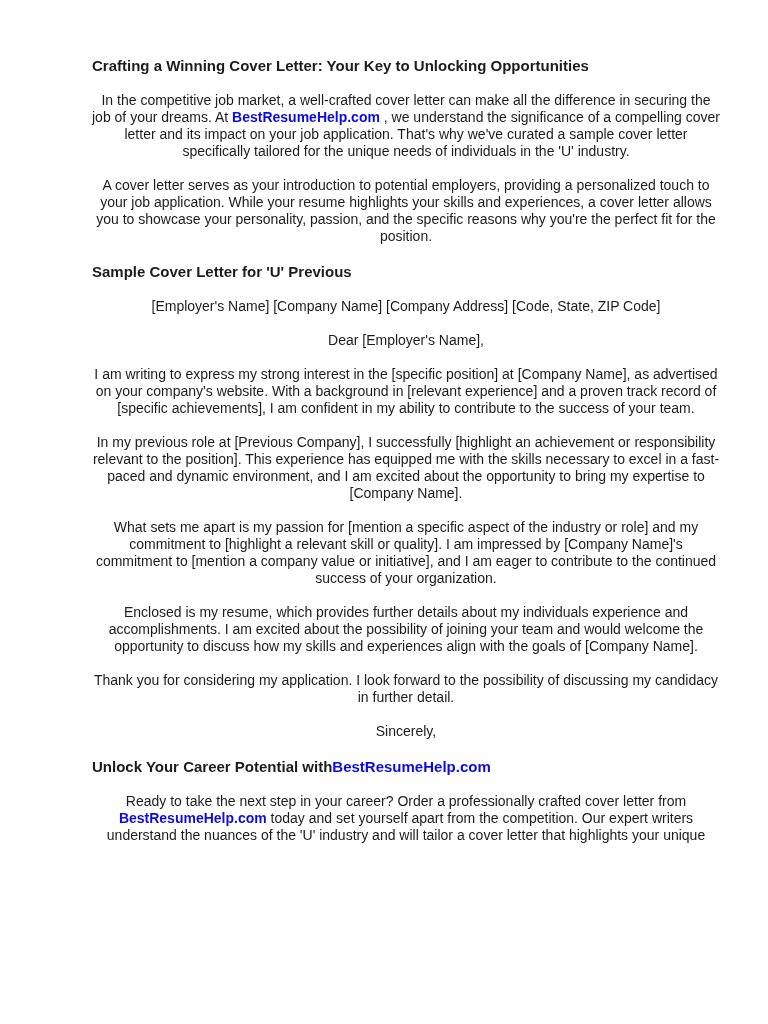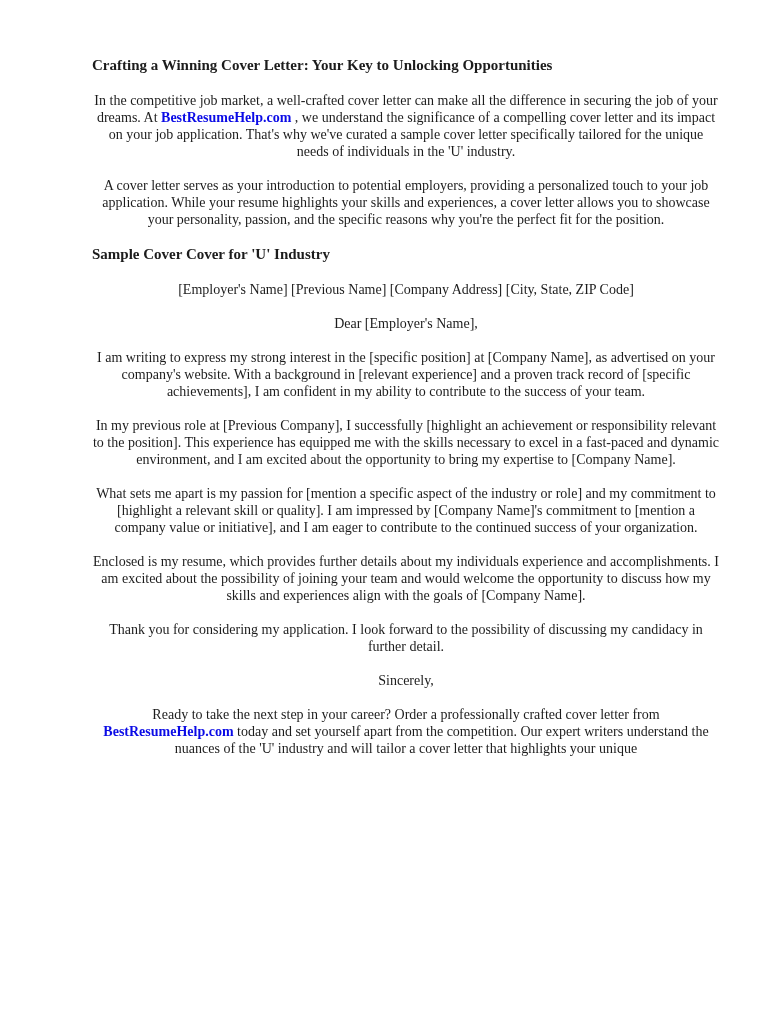--- a/index.html
+++ b/index.html
@@ -12,21 +12,21 @@
   }
   .page {
     box-sizing: border-box;
     width: 768px;
     height: 1024px;
     background: var(--page-bg, #ffffff);
     padding: 56px 48px 0 92px;
   }
   .doc {
     width: 628px;
-    font-family: Liberation Serif, serif;
+    font-family: Liberation Sans, sans-serif;
     font-size: 14px;
     line-height: 17px;
     color: var(--text-color, #1c1c1c);
   }
   .doc p.para {
     margin: 17px 0;
     text-align: center;
   }
   .doc .heading {
     font-size: 15px;
@@ -45,24 +45,25 @@
   }
 </style>
 </head>
 <body>
 
 <div class="page">
   <article class="doc">
       <h1 class="heading title"><span>Crafting a Winning Cover Letter: Your Key to Unlocking Opportunities</span></h1>
       <p class="para"><span>In the competitive job market, a well-crafted cover letter can make all the difference in securing the job of your dreams. At </span><a class="link">BestResumeHelp.com</a><span> , we understand the significance of a compelling cover letter and its impact on your job application. That's why we've curated a sample cover letter specifically tailored for the unique needs of individuals in the 'U' industry.</span></p>
       <p class="para"><span>A cover letter serves as your introduction to potential employers, providing a personalized touch to your job application. While your resume highlights your skills and experiences, a cover letter allows you to showcase your personality, passion, and the specific reasons why you're the perfect fit for the position.</span></p>
-      <h2 class="heading"><span>Sample Cover Cover for 'U' Industry</span></h2>
-      <p class="para"><span>[Employer's Name] [Previous Name] [Company Address] [City, State, ZIP Code]</span></p>
+      <h2 class="heading"><span>Sample Cover Letter for 'U' Previous</span></h2>
+      <p class="para"><span>[Employer's Name] [Company Name] [Company Address] [Code, State, ZIP Code]</span></p>
       <p class="para"><span>Dear [Employer's Name],</span></p>
       <p class="para"><span>I am writing to express my strong interest in the [specific position] at [Company Name], as advertised on your company's website. With a background in [relevant experience] and a proven track record of [specific achievements], I am confident in my ability to contribute to the success of your team.</span></p>
       <p class="para"><span>In my previous role at [Previous Company], I successfully [highlight an achievement or responsibility relevant to the position]. This experience has equipped me with the skills necessary to excel in a fast-paced and dynamic environment, and I am excited about the opportunity to bring my expertise to [Company Name].</span></p>
       <p class="para"><span>What sets me apart is my passion for [mention a specific aspect of the industry or role] and my commitment to [highlight a relevant skill or quality]. I am impressed by [Company Name]'s commitment to [mention a company value or initiative], and I am eager to contribute to the continued success of your organization.</span></p>
       <p class="para"><span>Enclosed is my resume, which provides further details about my individuals experience and accomplishments. I am excited about the possibility of joining your team and would welcome the opportunity to discuss how my skills and experiences align with the goals of [Company Name].</span></p>
       <p class="para"><span>Thank you for considering my application. I look forward to the possibility of discussing my candidacy in further detail.</span></p>
       <p class="para"><span>Sincerely,</span></p>
+      <h2 class="heading"><span>Unlock Your Career Potential with</span><a class="link">BestResumeHelp.com</a></h2>
       <p class="para"><span>Ready to take the next step in your career? Order a professionally crafted cover letter from </span><a class="link">BestResumeHelp.com</a><span> today and set yourself apart from the competition. Our expert writers understand the nuances of the 'U' industry and will tailor a cover letter that highlights your unique</span></p>
     </article>
 </div>
 
 </body></html>

